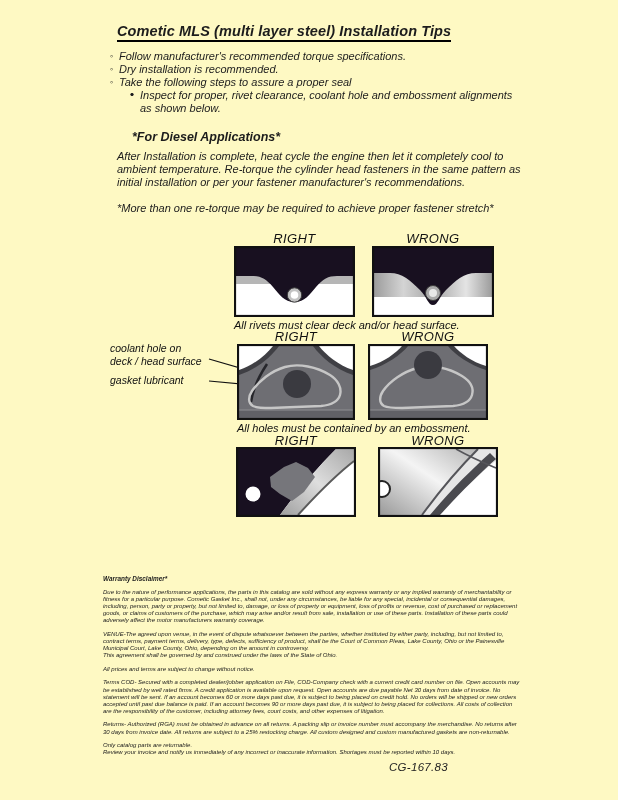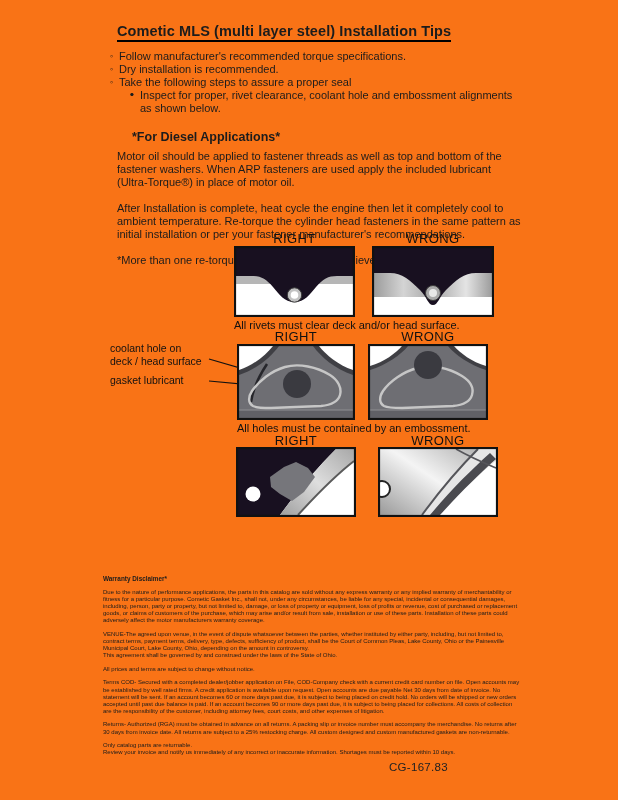--- a/index.html
+++ b/index.html
@@ -1,20 +1,20 @@
 <!DOCTYPE html>
 <html><head>
 <meta charset="utf-8">
 <style>
   html,body{margin:0;padding:0;}
   body{
     width:618px;height:800px;background:#ffffff;position:relative;
     font-family:"Liberation Sans", sans-serif;color:#1c1c1c;overflow:hidden;
   }
-  .page{position:absolute;inset:0;background:#f97316;}
+  .page{position:absolute;inset:0;background:#fef9c3;font-style:italic;}
 
   
   .content{position:absolute;left:110px;top:22px;width:414px;}
   .title{
     display:inline-block;margin:0 0 0 7px;font-size:14.5px;font-weight:bold;
     border-bottom:2px solid #000;padding-bottom:1px;letter-spacing:0.1px;
   }
   ul.tips{list-style:none;margin:8px 0 0 0;padding:0;font-size:11px;line-height:12.9px;}
   ul.tips li{position:relative;}
   li.l1{padding-left:9px;}
@@ -50,21 +50,20 @@
 
     <ul class="tips">
       <li class="l1"><span class="mk">◦</span><span>Follow manufacturer's recommended torque specifications.</span></li>
       <li class="l1"><span class="mk">◦</span><span>Dry installation is recommended.</span></li>
       <li class="l1"><span class="mk">◦</span><span>Take the following steps to assure a proper seal</span></li>
       <li class="l2"><span class="mk">•</span></li>
       <li class="l2"><span class="mk">•</span><span>Inspect for proper, rivet clearance, coolant hole and embossment alignments as shown below.</span></li>
     </ul>
 
     <h2 class="diesel-head">*For Diesel Applications*</h2>
-    <p class="para">Motor oil should be applied to fastener threads as well as top and bottom of the fastener washers. When ARP fasteners are used apply the included lubricant (Ultra-Torque®) in place of motor oil.</p>
     <p class="para">After Installation is complete, heat cycle the engine then let it completely cool to ambient temperature. Re-torque the cylinder head fasteners in the same pattern as initial installation or per your fastener manufacturer's recommendations.</p>
     <p class="note">*More than one re-torque may be required to achieve proper fastener stretch*</p>
   </div>
 
   <div class="dg-label" style="left:234px;top:231px;width:121px;">RIGHT</div>
   <div class="dg-label" style="left:372px;top:231px;width:122px;">WRONG</div>
 
   <div class="dg-box" style="left:234px;top:246px;">
     <svg viewBox="0 0 121 71" width="121" height="71">
       <rect width="121" height="71" fill="#ffffff"></rect>

